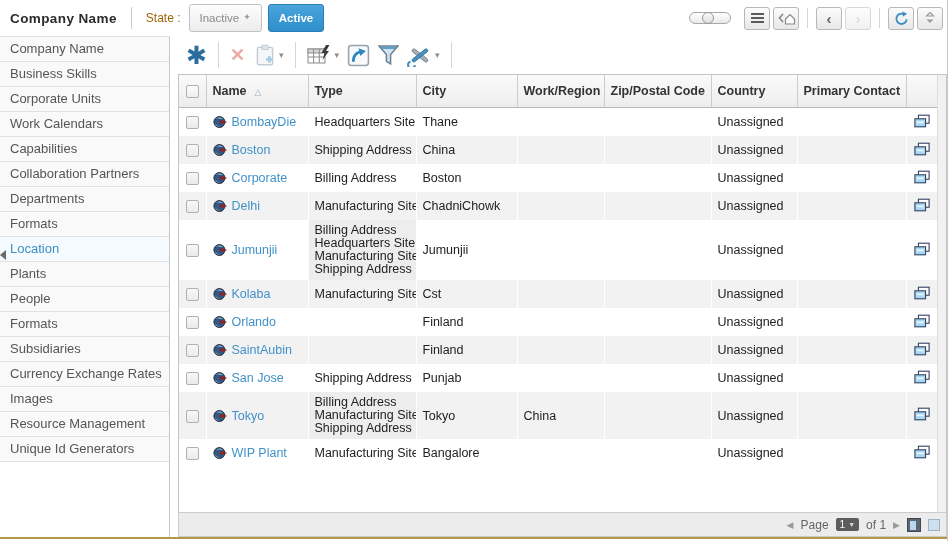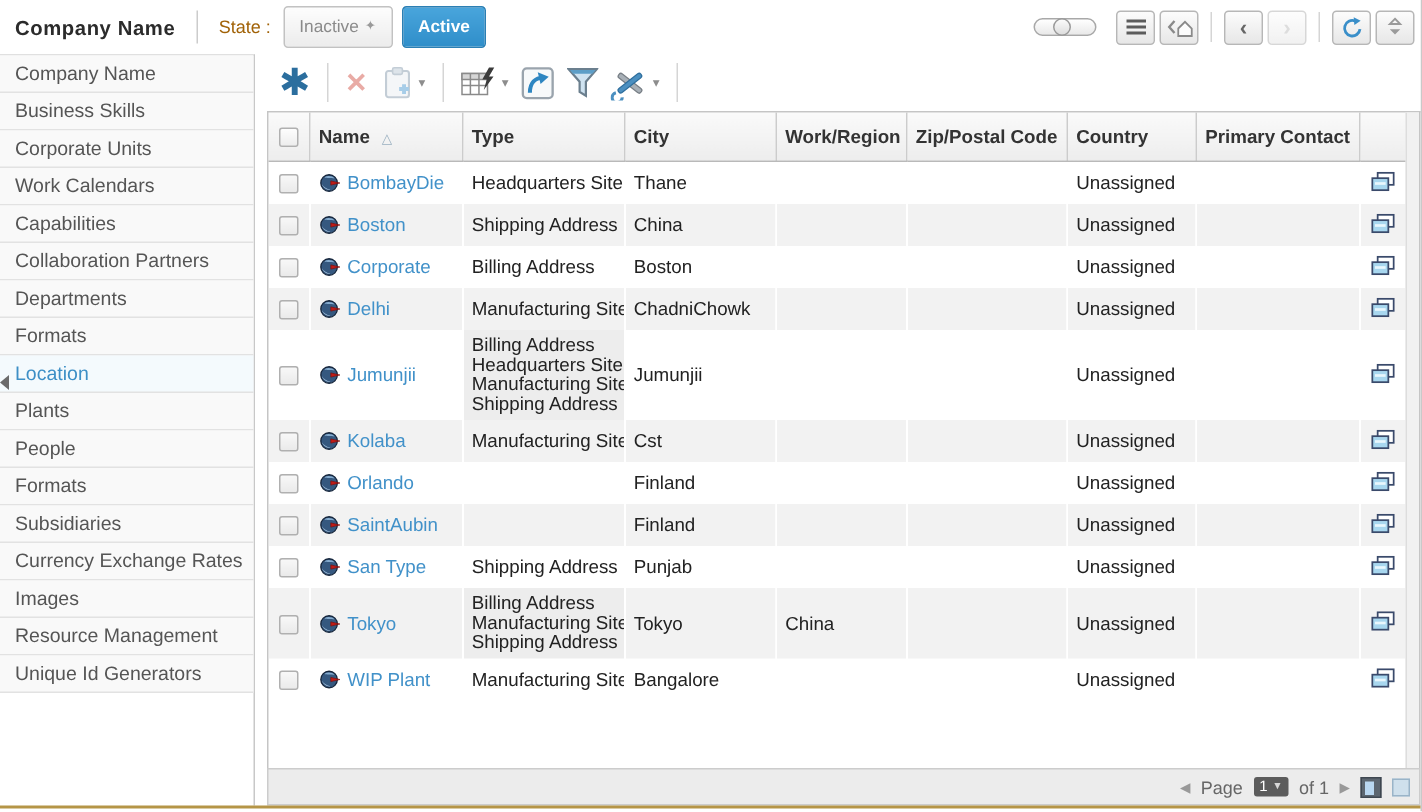--- a/index.html
+++ b/index.html
@@ -451,21 +451,21 @@
             <tr>
               <td class="c-check"><span class="cbx"></span></td>
               <td>
                 <div class="name-cell">
                   <svg width="14" height="14" viewBox="0 0 16 16" style="flex:none">
                     <circle cx="7.3" cy="8" r="6.3" fill="#35587f" stroke="#16263c" stroke-width="1"></circle>
                     <path d="M3.8 3.6 C6 2.2 10 2.5 11.4 4.6 C8.8 4 5.4 4.7 3.8 3.6Z" fill="#85abce"></path>
                     <path d="M1.8 9 C2.8 11.6 5.8 13.6 8.4 13.2 C5.4 12.8 3.2 11 1.8 9Z" fill="#a9c6e0"></path>
                     <path d="M8.6 6.4 L15.6 8 L8.6 9.6 Z" fill="#c11b17" stroke="#7a0f0c" stroke-width="0.5"></path>
                   </svg>
-                  <a class="row-link">San Type</a>
+                  <a class="row-link">San Jose</a>
                 </div>
               </td>
               <td>
                 <div class="tline">Shipping Address</div>
               </td>
               <td>Punjab</td>
               <td></td>
               <td></td>
               <td>Unassigned</td>
               <td></td>

